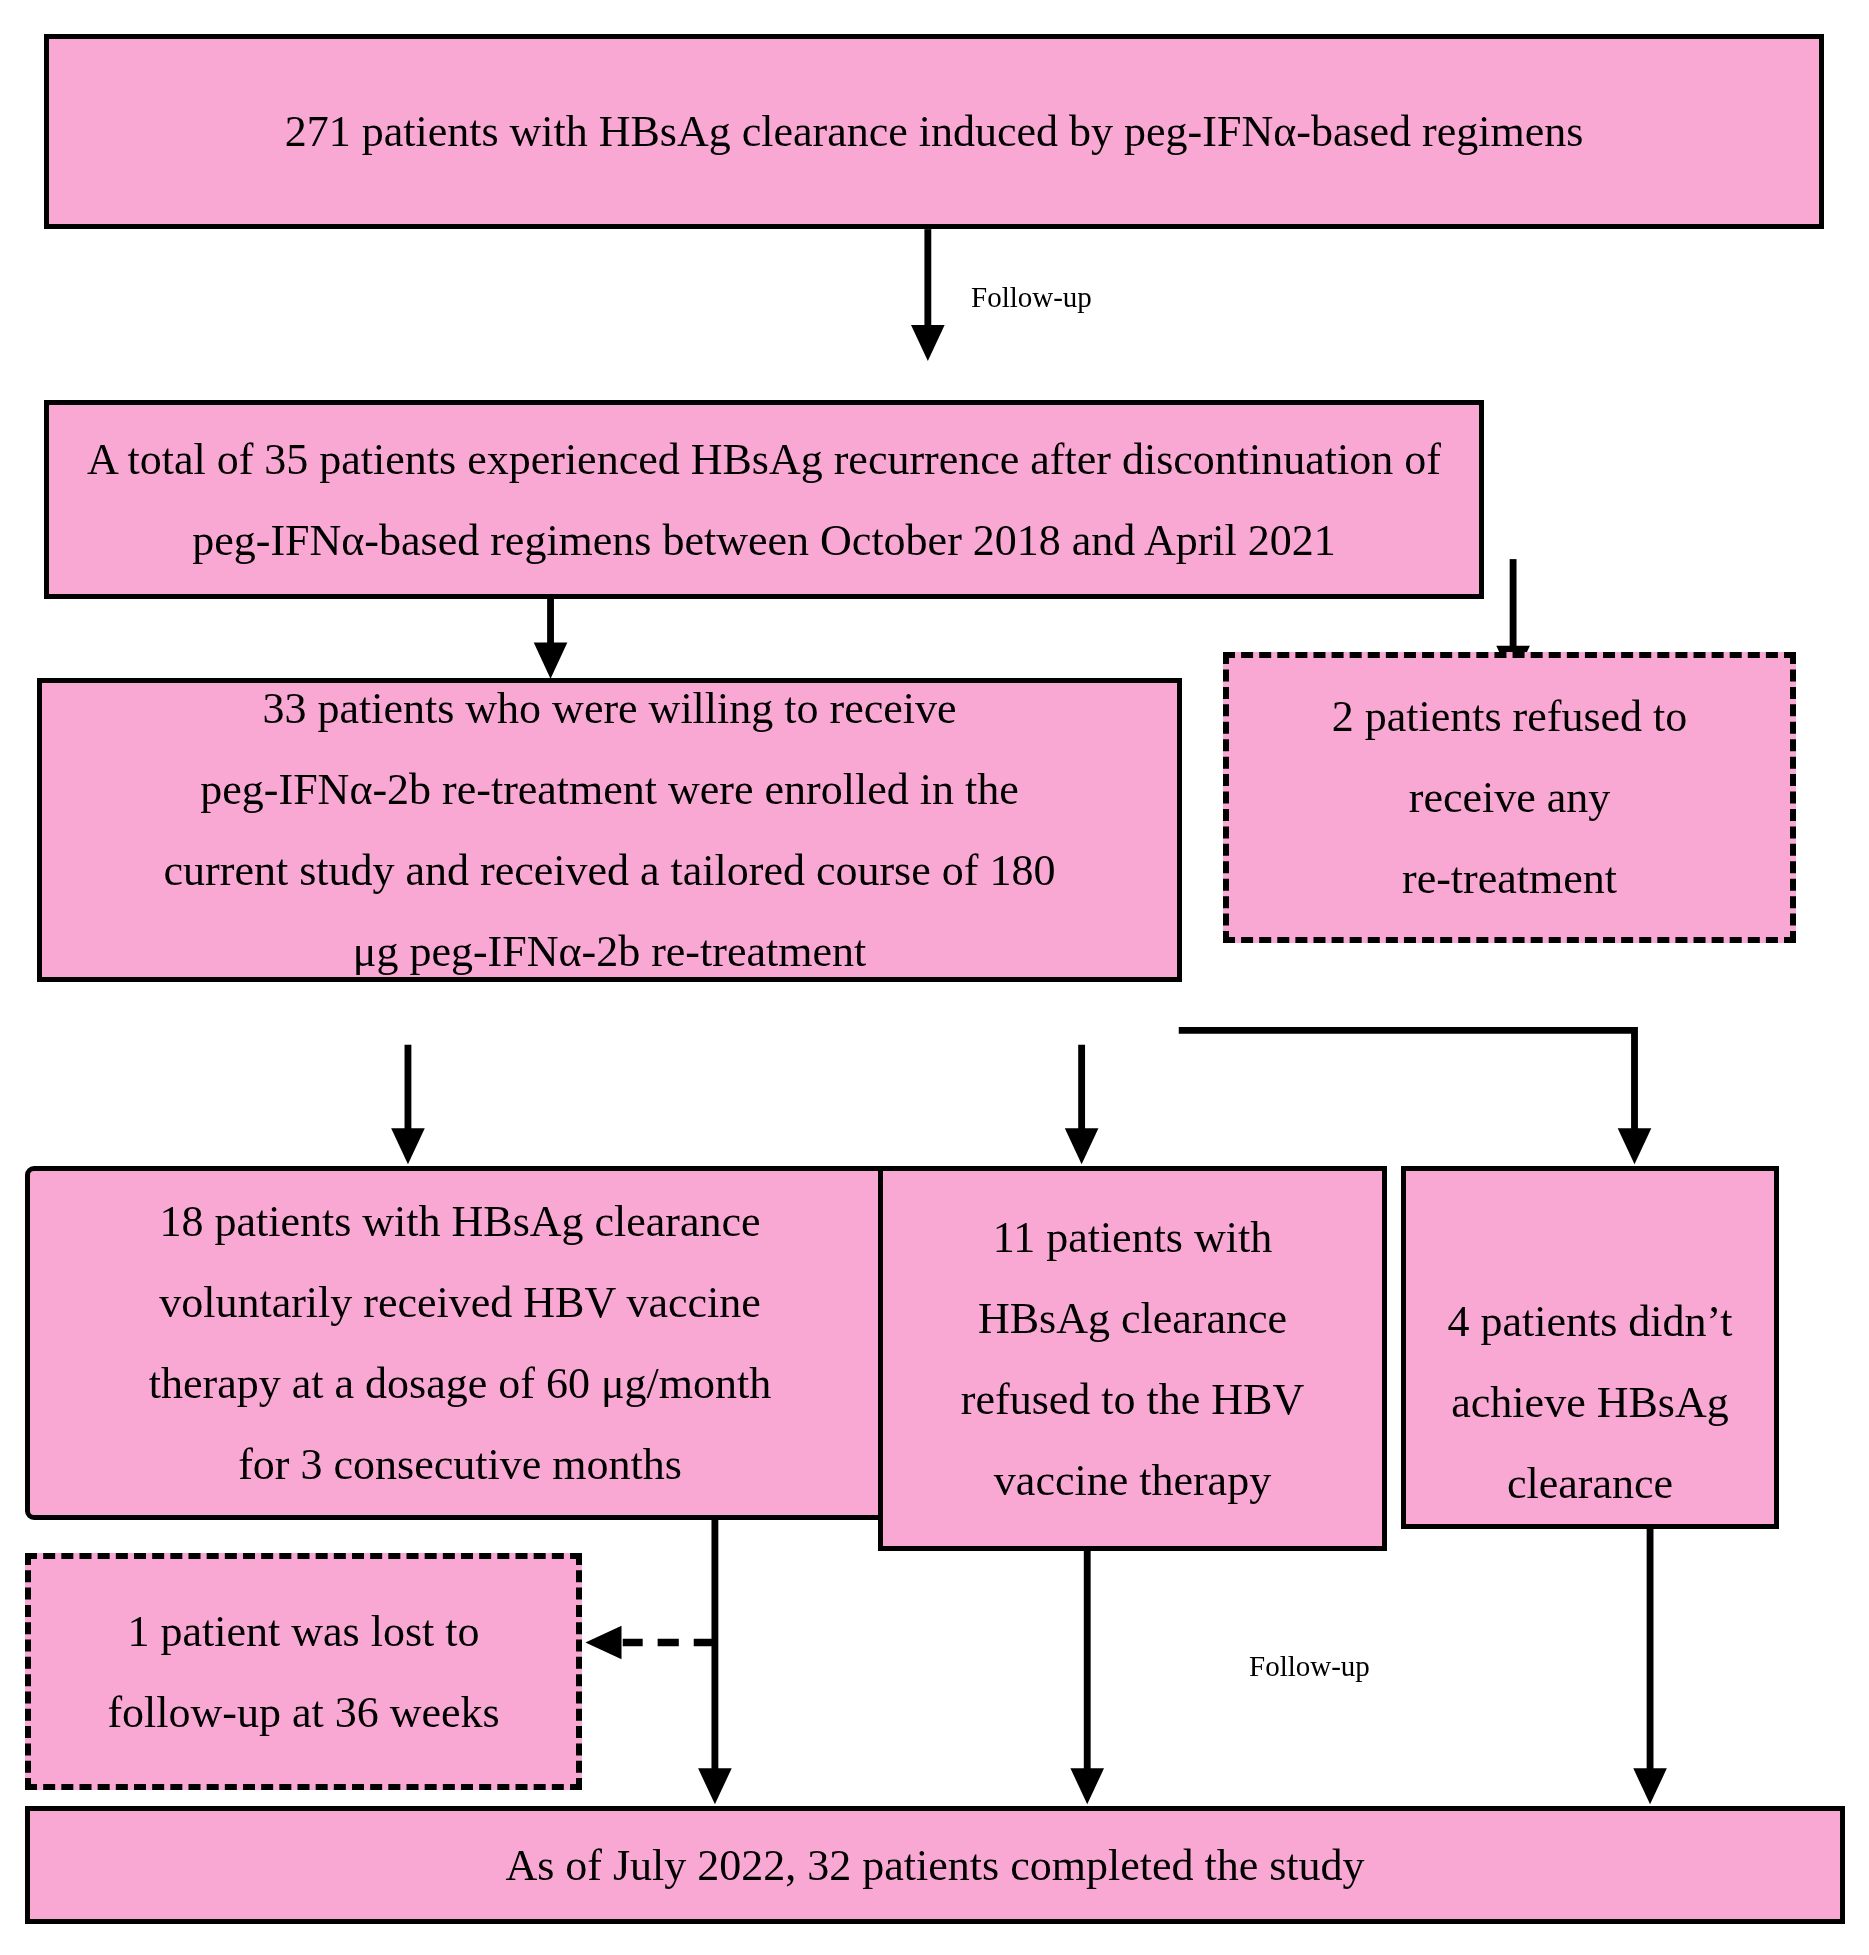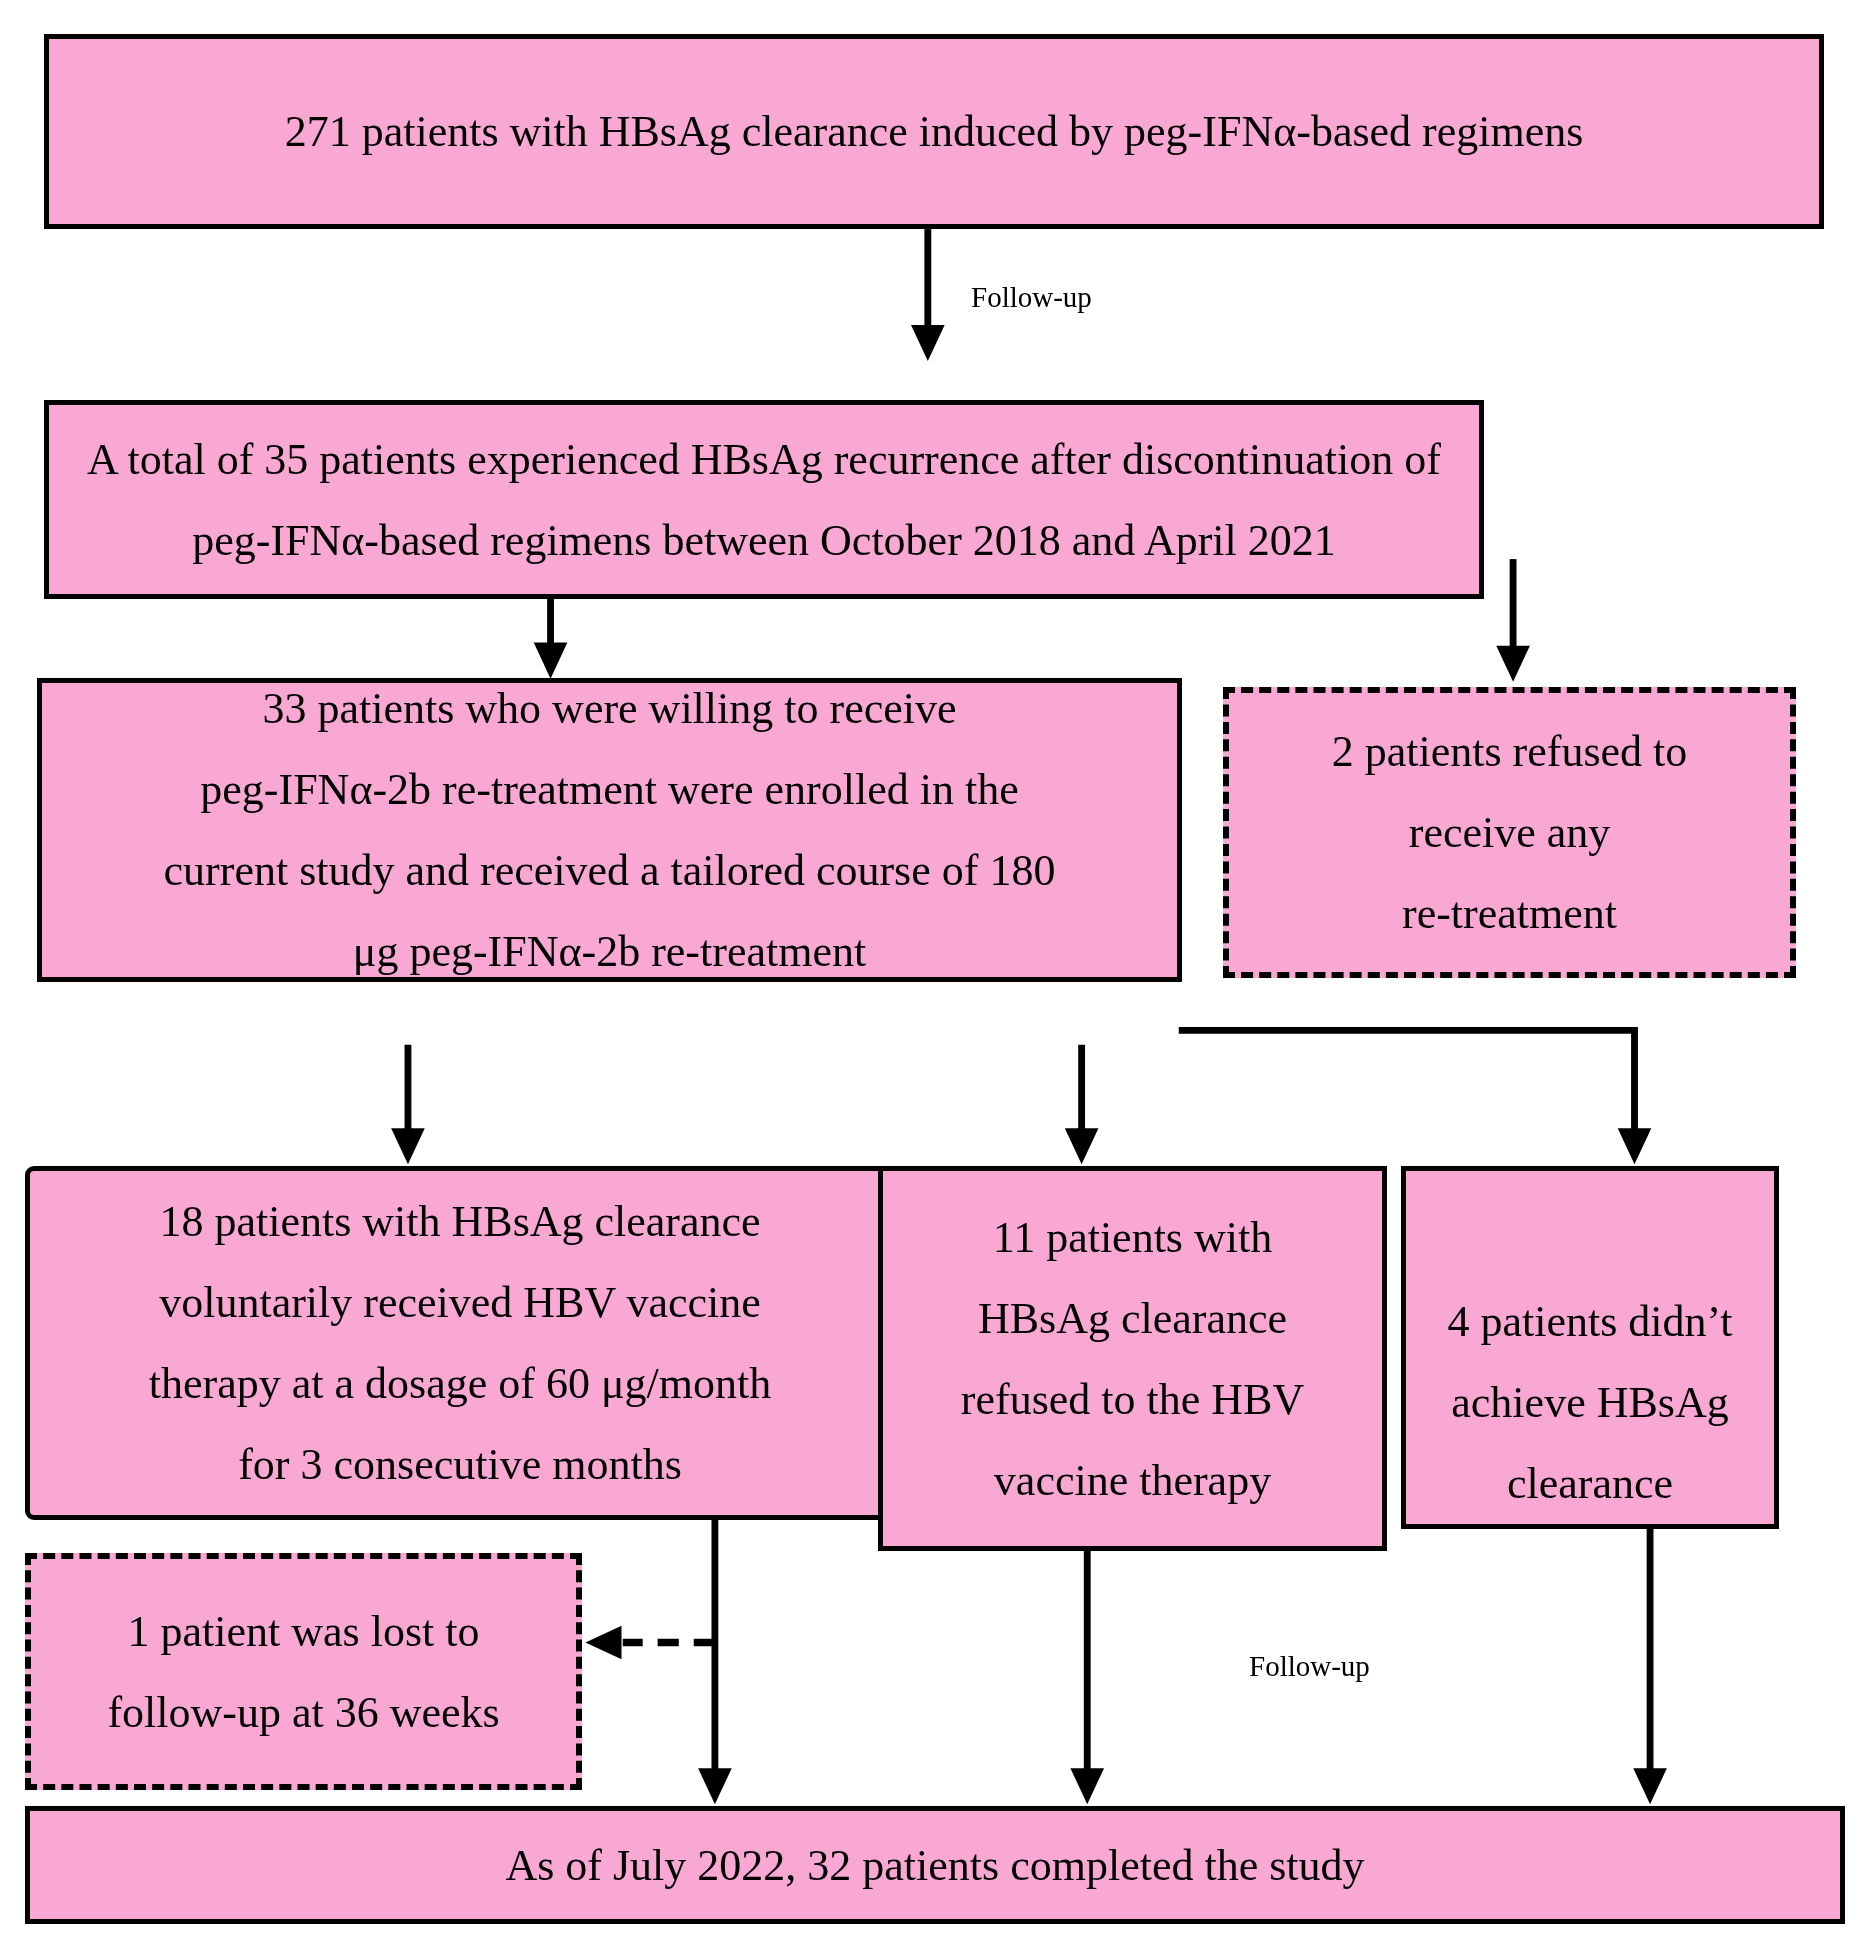--- a/index.html
+++ b/index.html
@@ -35,21 +35,21 @@
   .flabel {
     position: absolute;
     font-size: 29px;
     line-height: 44px;
     white-space: nowrap;
   }
   
   .b-screened   { left: 44px;   top: 34px;   width: 1780px; height: 195px; }
   .b-recurrence { left: 44px;   top: 360px;  width: 1440px; height: 199px; margin-top: 40px; }
   .b-enrolled   { left: 37px;   top: 678px; width: 1145px; height: 304px; }
-  .b-refusedrt  { left: 1223px; top: 687px; width: 573px;  height: 291px; text-align: center; }
+  .b-refusedrt  { left: 1223px; top: 652px; width: 573px;  height: 291px; text-align: center; }
   .b-vaccine    { left: 25px;   top: 1166px; width: 870px; height: 354px; border-radius: 9px; }
   .b-refusedvx  { left: 878px; top: 1166px; width: 509px;  height: 385px; }
   .b-noclear    { left: 1401px; top: 1166px; width: 378px;  height: 363px; justify-content: flex-end; }
   .b-lost       { left: 25px;   top: 1553px; width: 557px;  height: 237px; }
   .b-completed  { left: 25px;   top: 1806px; width: 1820px; height: 118px; }
   .l-followup-top    { left: 971px; top: 275px;  }
   .l-followup-bottom { left: 1249px; top: 1644px; }
   .arrows {
     position: absolute;
     left: 0; top: 0;

